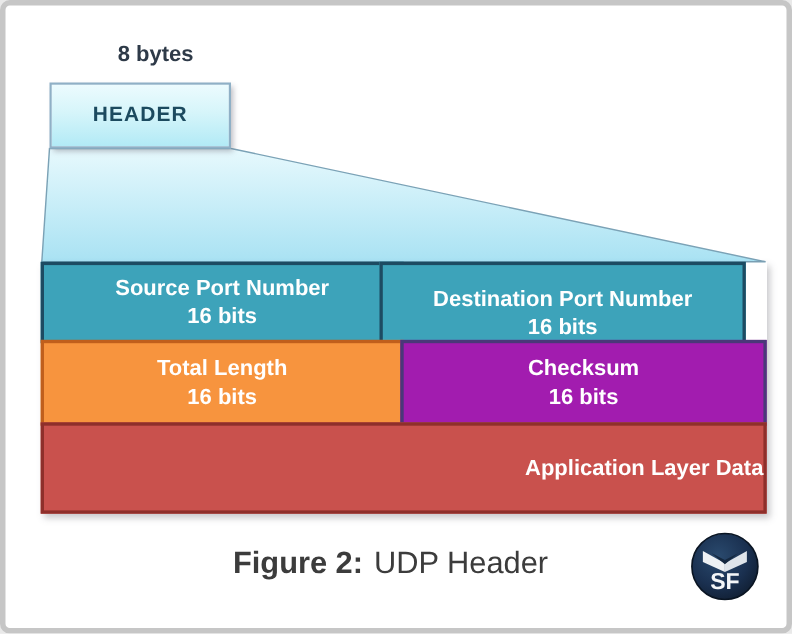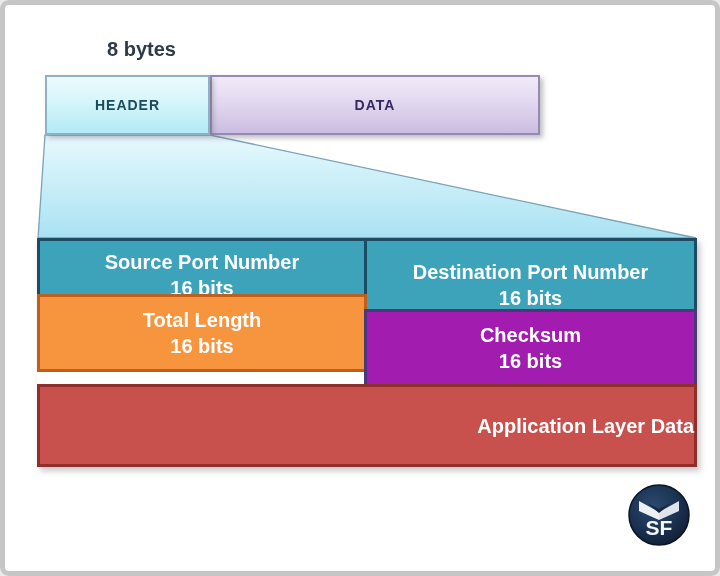--- a/index.html
+++ b/index.html
@@ -27,21 +27,21 @@
   }
 
   
   .bar-seg {
     position: absolute;
     top: 70px;
     height: 60px;
     display: flex;
     align-items: center;
     justify-content: center;
-    font-size: 14px;
+    font-size: 19px;
     font-weight: bold;
     letter-spacing: 1px;
     box-shadow: 3px 3px 5px rgba(110,110,125,0.45);
   }
   .bar-seg.header {
     left: 40px;
     width: 165px;
     background: linear-gradient(to bottom, #ecfbfe 0%, #d6f5fa 45%, #b2eaf6 100%);
     border: 2px solid #8fb0c6;
     color: #1c4a5f;
@@ -86,22 +86,22 @@
     font-size: 20px;
     line-height: 26px;
     text-align: center;
   }
   .cell.teal   { background: #3da3ba; border: 3px solid #1d4b62; }
   .cell.orange { background: #f7943e; border: 3px solid #c05f1c; }
   .cell.purple { background: #a21caf; border: 3px solid #4a3879; }
   .cell.red    { background: #c9514d; border: 3px solid #8e2f2b; align-items: flex-end; }
 
   .cell.c1 { left: 0;     top: 0;     width: 330px; height: 74px; align-items: center; }
-  .cell.c2 { left: 327px; top: 0;     width: 333px; height: 94px; justify-content: center; }
-  .cell.c3 { left: 0;     top: 56px;  width: 330px; height: 78px; }
+  .cell.c2 { left: 308px; top: 0;     width: 333px; height: 94px; justify-content: center; }
+  .cell.c3 { left: 0;     top: 71px;  width: 330px; height: 78px; }
   .cell.c4 { left: 327px; top: 71px;  width: 333px; height: 78px; }
   .cell.c5 { left: 0;     top: 146px; width: 660px; height: 83px; }
 
   .caption {
     position: absolute;
     left: 0;
     top: 491px;
     width: 700px;
     text-align: center;
     font-size: 28px;
@@ -119,23 +119,20 @@
 </style>
 </head>
 <body>
 
 <div class="canvas">
 
   <div class="size-label">8 bytes</div>
 
   <div class="bar-seg header">
     <span>HEADER</span>
-  </div>
-  <div class="bar-seg data">
-    <span>DATA</span>
   </div>
 
   <svg class="expand-svg" viewBox="0 0 720 106" preserveAspectRatio="none">
     <defs>
       <linearGradient id="expGrad" x1="0" y1="0" x2="0" y2="1">
         <stop offset="0" stop-color="#e7f9fd"></stop>
         <stop offset="1" stop-color="#a9e2f3"></stop>
       </linearGradient>
     </defs>
     <polygon points="40,1 205,1 691,104 33,104" fill="url(#expGrad)" stroke="#7ba2b6" stroke-width="1.3"></polygon>
@@ -162,20 +159,23 @@
       <span>Checksum</span>
       <span>16 bits</span>
     </div>
 
     <div class="cell red c5">
       <span>Application Layer Data</span>
     </div>
 
   </div>
 
+  <div class="caption">
+    <b>Figure 2:</b><span>UDP Header</span>
+  </div>
 
   <svg class="logo" viewBox="0 0 66 66">
     <defs>
       <radialGradient id="logoGrad" cx="0.4" cy="0.35" r="0.75">
         <stop offset="0" stop-color="#2a4a6e"></stop>
         <stop offset="0.6" stop-color="#1a3050"></stop>
         <stop offset="1" stop-color="#0f1c2e"></stop>
       </radialGradient>
     </defs>
     <circle cx="33" cy="33" r="30" fill="url(#logoGrad)" stroke="#0a1523" stroke-width="1.5"></circle>

